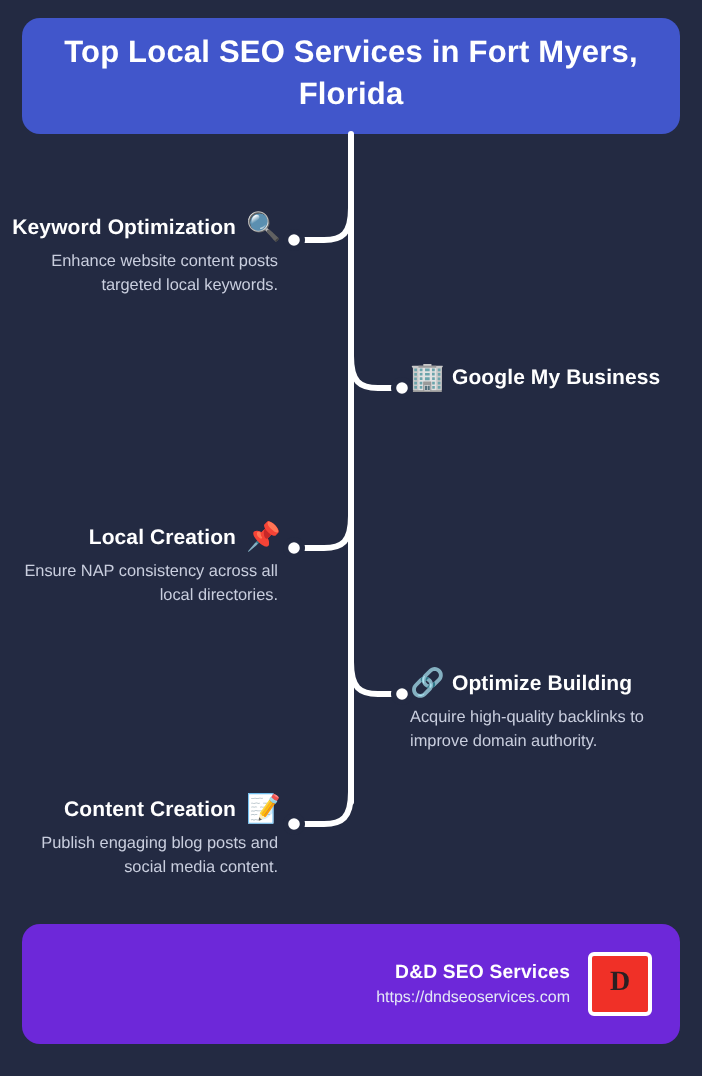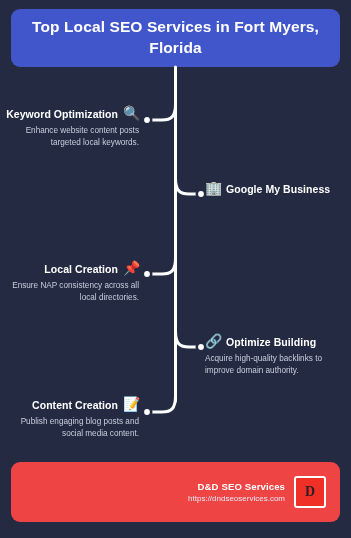--- a/index.html
+++ b/index.html
@@ -106,21 +106,21 @@
   #item-4 { left: 205px; top: 334px; width: 146px; }
   #item-5 { left: 0px;   top: 397px; width: 139px; }
 
   
   .footer {
     position: absolute;
     left: 11px;
     top: 462px;
     width: 329px;
     height: 60px;
-    background: #ef4444;
+    background: #6d28d9;
     border-radius: 9px;
     box-sizing: border-box;
     display: flex;
     align-items: center;
     justify-content: flex-end;
     padding-right: 14px;
     gap: 9px;
     padding-left: 31px;
   }
   .footer-text {

